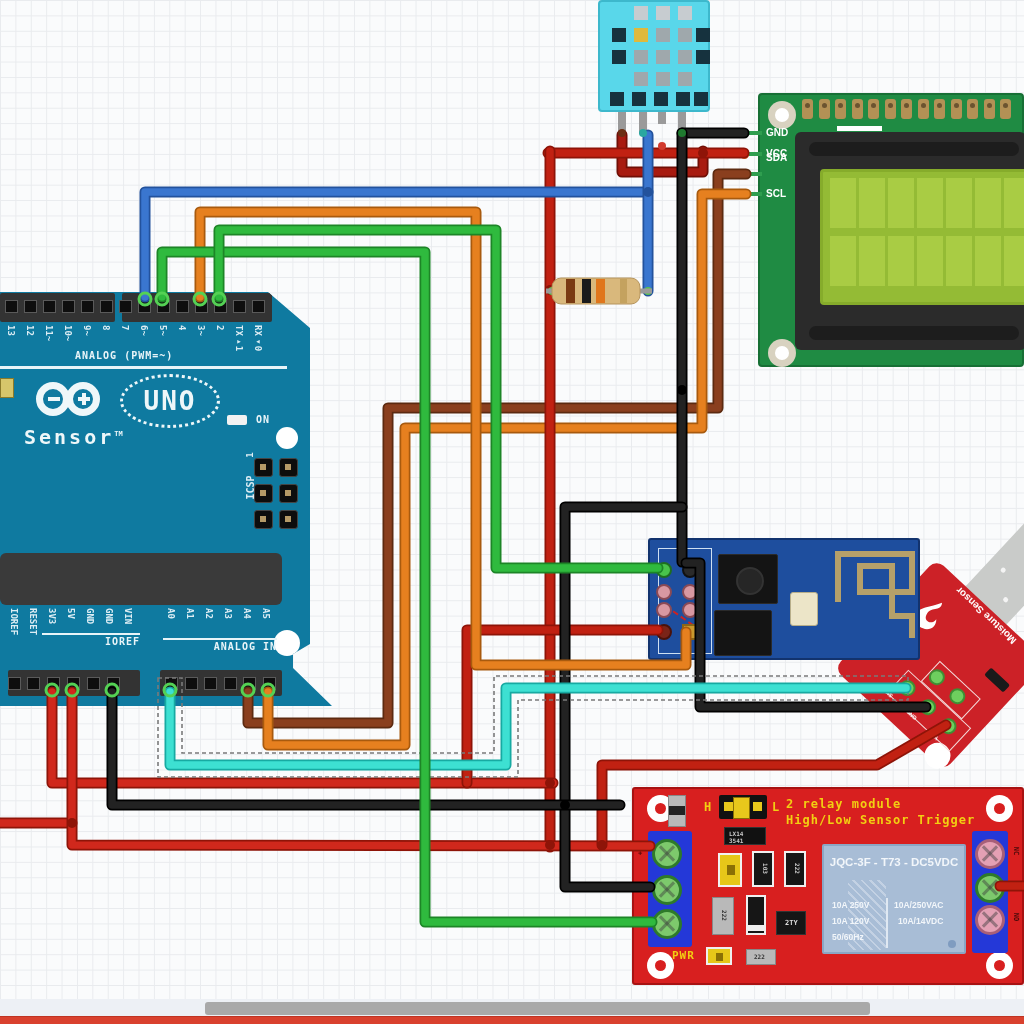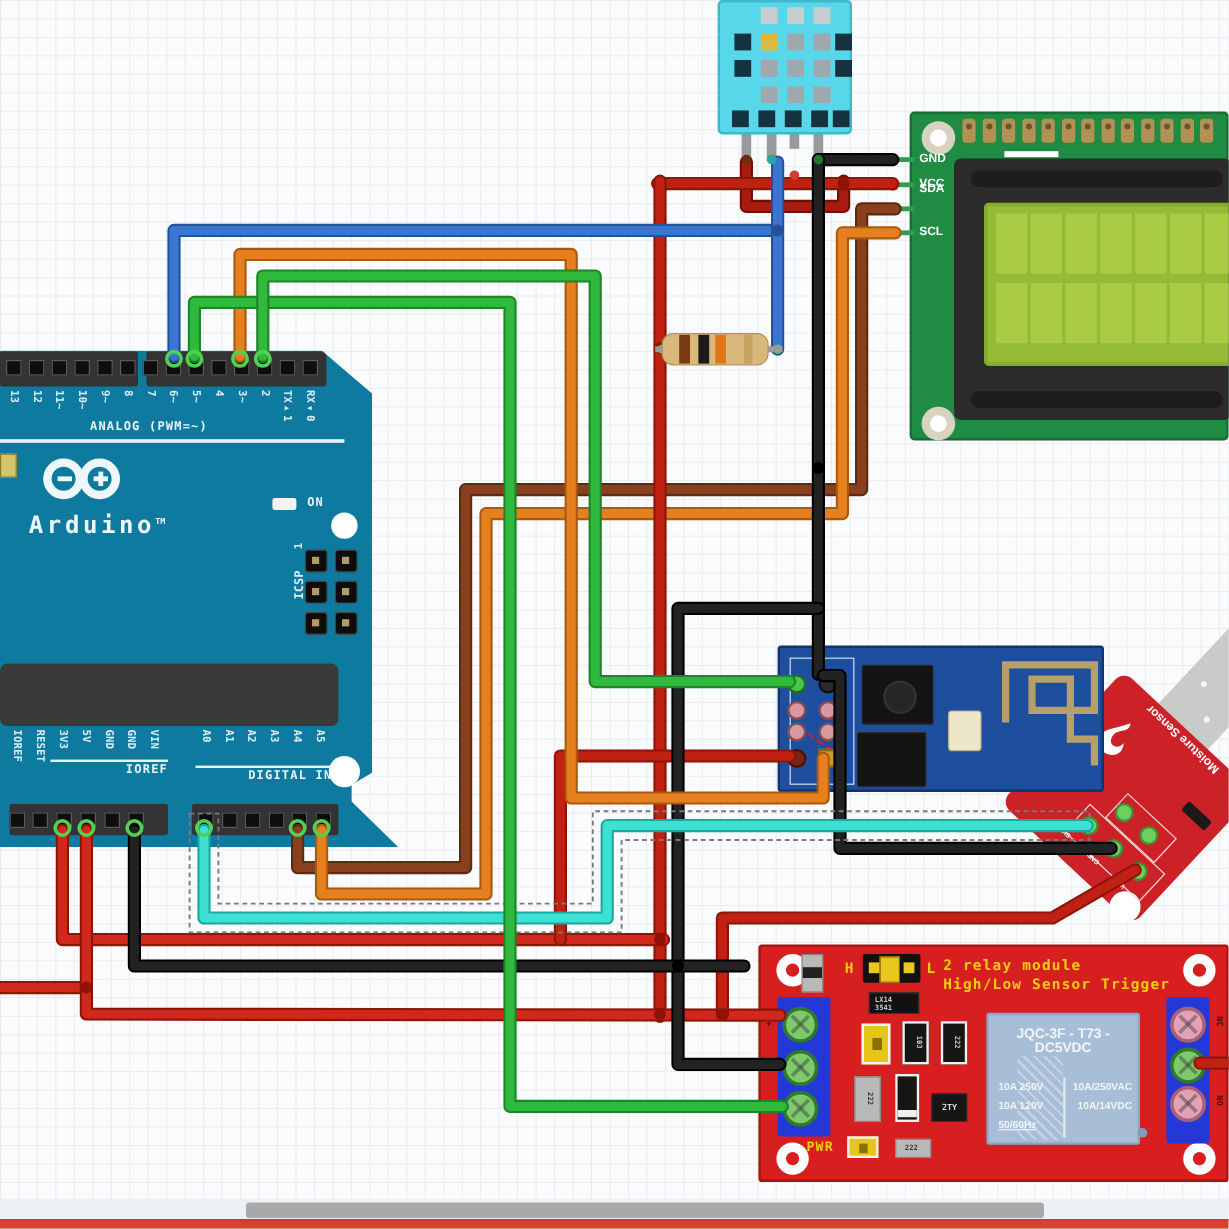--- a/index.html
+++ b/index.html
@@ -48,21 +48,21 @@
   .rhole{position:absolute;width:27px;height:27px;background:#fff;border-radius:50%;}
   .rhole i{position:absolute;left:8px;top:8px;width:11px;height:11px;background:#d81f1f;border-radius:50%;}
   .ytext{position:absolute;font:bold 12px "DejaVu Sans Mono",monospace;color:#f2cf12;letter-spacing:1px;white-space:nowrap;}
   .term{position:absolute;background:#2438d8;border-radius:3px;}
   .screw{position:absolute;width:30px;height:30px;border-radius:50%;box-sizing:border-box;}
   .screw.g{background:#7dc96c;border:3px solid #2e7a2a;}
   .screw.p{background:#e4a0b4;border:3px solid #a85f78;}
   .screw:before,.screw:after{content:"";position:absolute;left:2px;right:2px;top:10px;height:3px;background:rgba(60,60,60,.45);}
   .screw:before{transform:rotate(45deg);}  .screw:after{transform:rotate(-45deg);}
   .tlabel{position:absolute;font:bold 7px "DejaVu Sans Mono",monospace;color:#4a0a0a;transform:rotate(90deg);}
-  #cube{position:absolute;left:188px;top:55px;width:128px;height:110px;background:#a8bdd6;border:2px solid #8ba6c4;border-radius:2px;box-sizing:border-box;}
+  #cube{position:absolute;left:188px;top:55px;width:144px;height:110px;background:#a8bdd6;border:2px solid #8ba6c4;border-radius:2px;box-sizing:border-box;}
   #cube .model{position:absolute;left:0;right:0;top:10px;text-align:center;font:bold 11.5px "Liberation Sans",sans-serif;color:#f2f6fa;}
   .spec{position:absolute;font:bold 8.5px "Liberation Sans",sans-serif;color:#f2f6fa;white-space:nowrap;}
   #coil{position:absolute;left:24px;top:34px;width:38px;height:70px;opacity:.75;
     background:repeating-linear-gradient(45deg,transparent 0 4px,#ccd8e8 4px 6px);}
   .smd{position:absolute;box-sizing:border-box;}
   .smdtxt{position:absolute;font:bold 6px "DejaVu Sans Mono",monospace;color:#c9c9c9;transform:rotate(90deg);}
   
   #resistor{left:544px;top:276px;width:112px;height:32px;z-index:55;}
   #wires{position:absolute;left:0;top:0;z-index:50;pointer-events:none;}
   #btrack{left:0;top:999px;width:1024px;height:17px;background:#edf0f5;z-index:90;}
@@ -96,37 +96,40 @@
         <span>RX◂0</span>
       </div>
     <div class="silk" style="left:75px;top:58px;">ANALOG (PWM=~)</div>
     <div class="whline" style="left:0;top:74px;width:287px;height:2.5px;"></div>
 
     <div class="ring" style="left:36px;top:90px;"></div>
     <div class="ring" style="left:66px;top:90px;"></div>
     <div class="abs" style="left:48px;top:105px;width:12px;height:4px;background:#eef7f9;"></div>
     <div class="abs" style="left:78px;top:105px;width:12px;height:4px;background:#eef7f9;"></div>
     <div class="abs" style="left:82px;top:101px;width:4px;height:12px;background:#eef7f9;"></div>
-    <div class="abs" style="left:24px;top:133px;font:bold 20px 'DejaVu Sans Mono',monospace;color:#eef7f9;letter-spacing:3px;"><span>Arduino</span><sup style="font-size:7px;letter-spacing:0;">TM</sup></div>
+    <div class="abs" style="left:120px;top:82px;width:94px;height:48px;border:3px dotted #eef7f9;border-radius:50%;display:flex;align-items:center;justify-content:center;">
+      <span style="font:bold 26px 'DejaVu Sans Mono',monospace;color:#eef7f9;letter-spacing:2px;">UNO</span>
+    </div>
+    <div class="abs" style="left:24px;top:133px;font:bold 20px 'DejaVu Sans Mono',monospace;color:#eef7f9;letter-spacing:3px;"><span>Sensor</span><sup style="font-size:7px;letter-spacing:0;">TM</sup></div>
 
     <div class="abs" style="left:227px;top:123px;width:20px;height:10px;background:#f2f2f2;border-radius:2px;"></div>
     <div class="silk" style="left:256px;top:122px;">ON</div>
 
     <div class="abs" style="left:247px;top:158px;font:bold 9px 'DejaVu Sans Mono',monospace;color:#dcedf4;transform:rotate(-90deg);">1</div>
     <div class="abs" style="left:228px;top:190px;width:44px;text-align:center;font:bold 10px 'DejaVu Sans Mono',monospace;color:#dcedf4;transform:rotate(-90deg);">ICSP</div>
 
     <div class="abs" style="left:0;top:261px;width:282px;height:52px;background:#3a3a3a;border-radius:6px;"></div>
     <div class="hole" style="left:276px;top:135px;width:22px;height:22px;"></div>
     <div class="hole" style="left:274px;top:338px;width:26px;height:26px;"></div>
     <div class="abs" style="left:0;top:86px;width:12px;height:18px;background:#d6c66b;border:1px solid #8a7a2a;"></div>
 
     <div class="whline" style="left:42px;top:341px;width:98px;"></div>
     <div class="silk" style="left:60px;top:344px;width:80px;text-align:right;">IOREF</div>
     <div class="whline" style="left:163px;top:346px;width:114px;"></div>
-    <div class="silk" style="left:167px;top:349px;width:110px;text-align:right;">DIGITAL IN</div>
+    <div class="silk" style="left:167px;top:349px;width:110px;text-align:right;">ANALOG IN</div>
 
     <div class="vlabels powlbl" style="left:4px;top:314px;height:60px;font-size:8.5px;">
         <span>IOREF</span>
         <span>RESET</span>
         <span>3V3</span>
         <span>5V</span>
         <span>GND</span>
         <span>GND</span>
         <span>VIN</span>
       </div>
@@ -390,21 +393,21 @@
     <div class="smd" style="left:142px;top:122px;width:30px;height:24px;background:#161616;border:1px solid #333;">
         <div class="abs" style="left:8px;top:7px;font:bold 7px 'DejaVu Sans Mono',monospace;color:#ddd;">2TY</div>
       </div>
 
     <div id="cube">
       <div class="model">JQC-3F - T73 - DC5VDC</div>
       <div id="coil"></div>
       <div class="abs" style="left:62px;top:52px;width:2px;height:50px;background:#dfe8f2;"></div>
       <div class="spec" style="left:8px;top:54px;">10A 250V</div>
       <div class="spec" style="left:8px;top:70px;">10A 120V</div>
-      <div class="spec" style="left:8px;top:86px;text-decoration:underline;">50/60Hz</div>
+      <div class="spec" style="left:8px;top:86px;">50/60Hz</div>
       <div class="spec" style="left:70px;top:54px;">10A/250VAC</div>
       <div class="spec" style="left:74px;top:70px;">10A/14VDC</div>
       <div class="abs" style="left:124px;top:94px;width:8px;height:8px;border-radius:50%;background:#7f9cc0;"></div>
     </div>
 
     <div class="term" style="left:14px;top:42px;width:44px;height:116px;"></div>
     <div class="screw g" style="left:18px;top:50px;"></div>
     <div class="screw g" style="left:18px;top:86px;"></div>
     <div class="screw g" style="left:18px;top:120px;"></div>
     <span class="tlabel" style="left:2px;top:58px;">D+</span>

